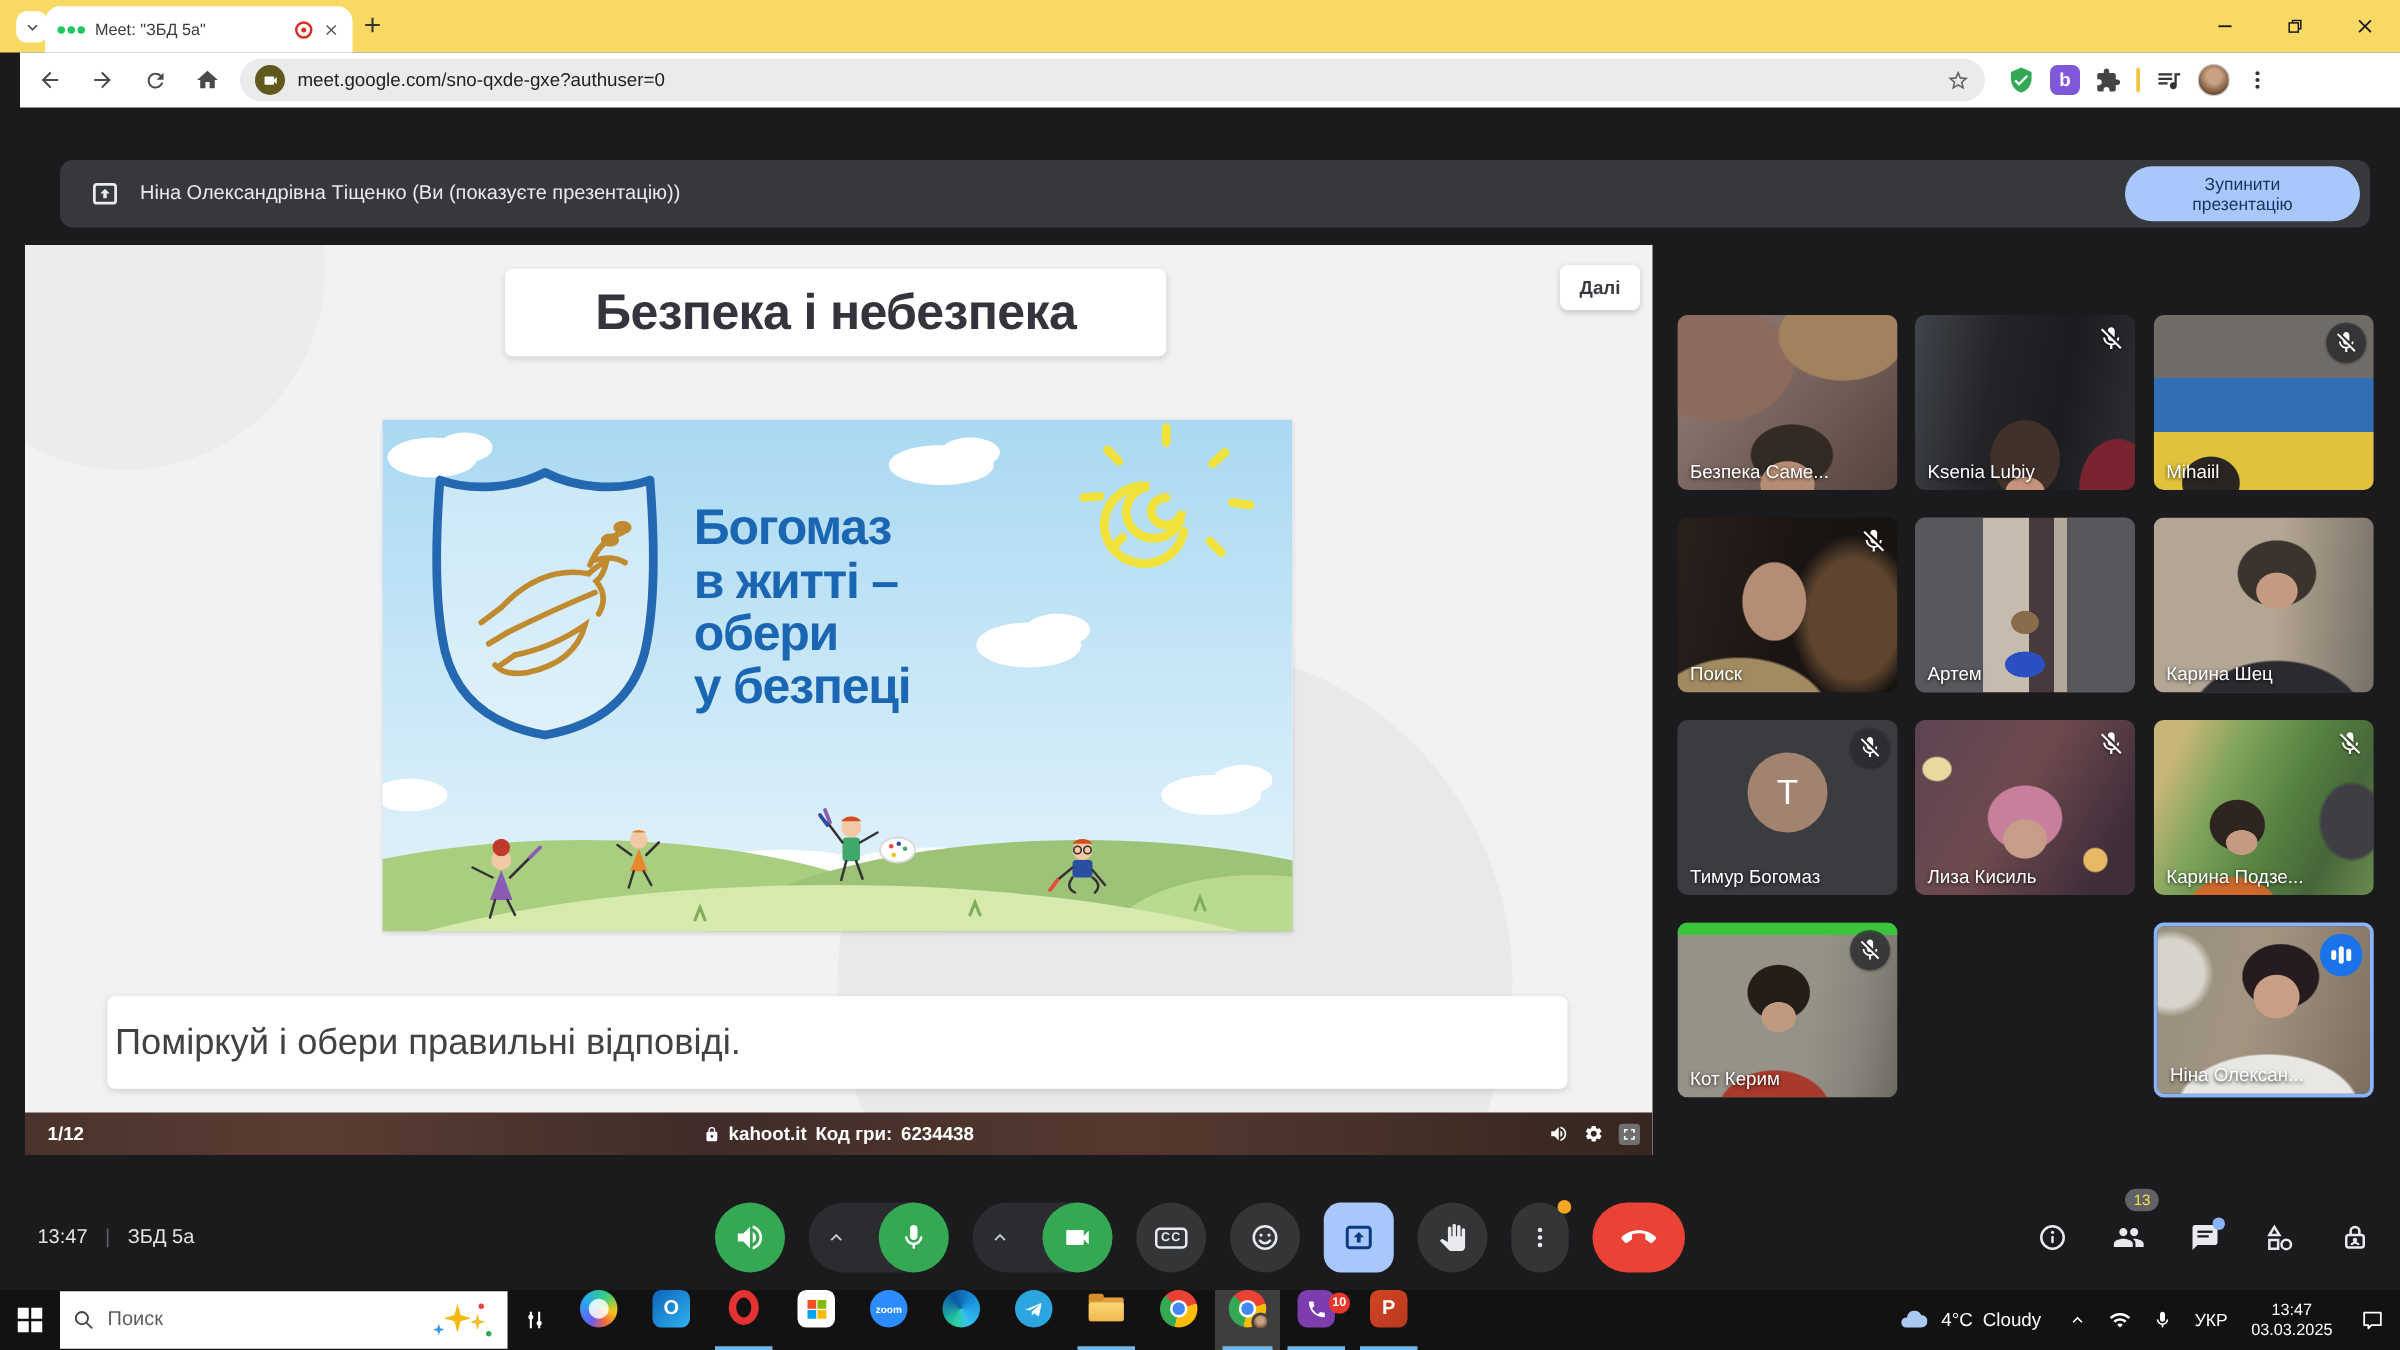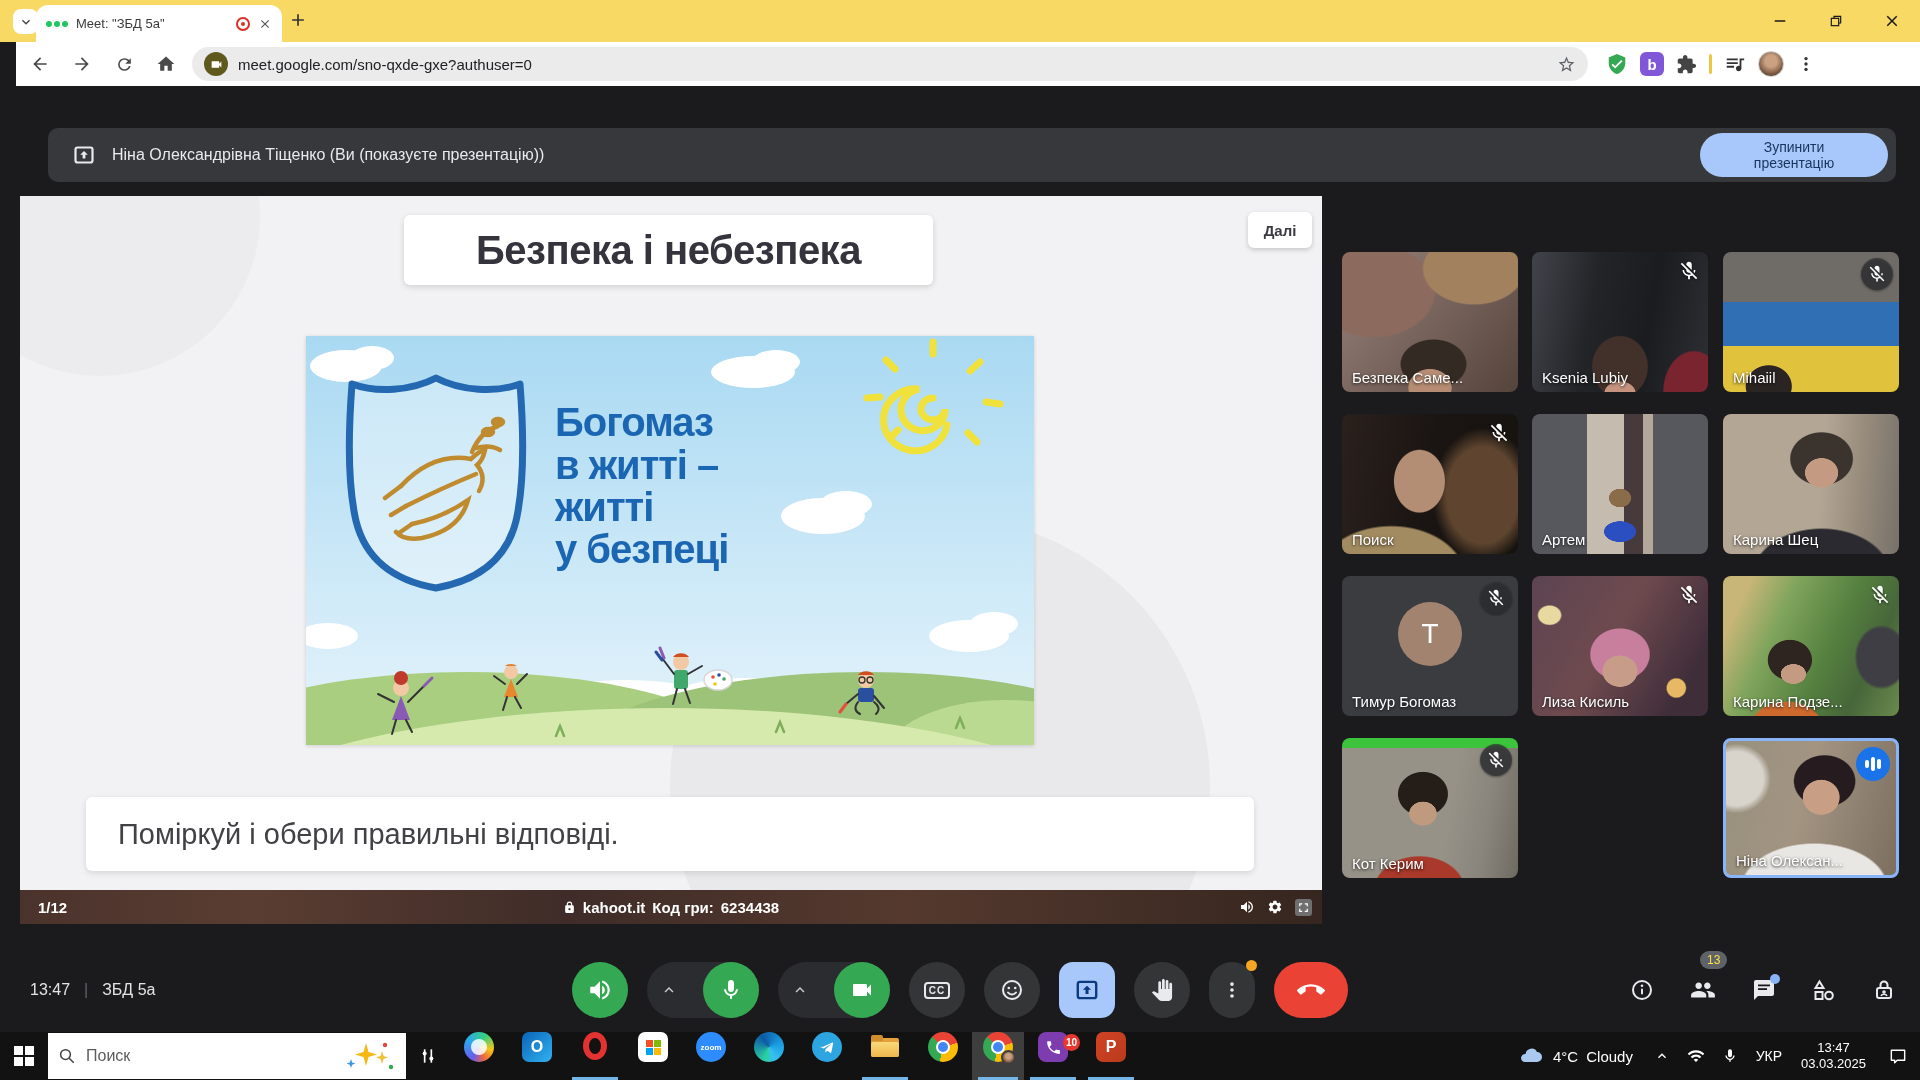--- a/index.html
+++ b/index.html
@@ -47,21 +47,21 @@
   .slide{position:absolute;left:20px;top:196px;width:1302px;height:728px;background:#f2f1f3;overflow:hidden}
   .deco-circle{position:absolute;left:650px;top:320px;width:540px;height:540px;border-radius:50%;background:#e9e8eb}
   .deco-circle2{position:absolute;left:-80px;top:-140px;width:320px;height:320px;border-radius:50%;background:#ecebee}
   .slide-title-box{position:absolute;left:384px;top:19px;width:529px;height:70px;background:#fff;border-radius:6px;box-shadow:0 2px 6px rgba(0,0,0,.14);display:flex;align-items:center;justify-content:center}
   .slide-title-box span{font-size:40px;font-weight:bold;color:#35343c;letter-spacing:-.5px}
   .next-btn{position:absolute;left:1228px;top:16px;width:64px;height:36px;background:#fff;border:none;border-radius:6px;box-shadow:0 2px 5px rgba(0,0,0,.18);font-size:15px;font-weight:bold;color:#3a3a40;font-family:inherit;cursor:pointer}
   .poster{position:absolute;left:286px;top:140px;width:728px;height:409px;box-shadow:0 1px 4px rgba(0,0,0,.15)}
   .poster-svg{position:absolute;inset:0}
   .poster-line{position:absolute;left:249px;font-size:40px;font-weight:bold;color:#1b66b3;letter-spacing:-1px}
   .pl1{top:64px}.pl2{top:107px}.pl3{top:149px}.pl4{top:191px}
-  .question-box{position:absolute;left:66px;top:601px;width:1168px;height:74px;background:#fff;border-radius:6px;box-shadow:0 2px 6px rgba(0,0,0,.12);display:flex;align-items:center;padding-left:32px}
+  .question-box{position:absolute;left:66px;top:601px;width:1168px;height:74px;background:#fff;border-radius:6px;box-shadow:0 2px 6px rgba(0,0,0,.12);display:flex;align-items:center;padding-left:6px}
   .question-box span{font-size:29px;font-weight:500;color:#414146}
   .kahoot-bar{position:absolute;left:0;top:694px;width:1302px;height:34px;background:linear-gradient(90deg,#4a332c,#5a3d32 18%,#3f2c28 42%,#55392e 68%,#35261f 100%);display:flex;align-items:center;color:#fff}
   .page-counter{position:absolute;left:18px;font-size:15px;font-weight:bold}
   .kahoot-center{margin:0 auto;display:flex;align-items:center;gap:7px;font-size:15px;font-weight:bold}
   .kahoot-right{position:absolute;right:10px;display:flex;align-items:center;gap:12px}
   .kfs{background:#6f6f6f;border-radius:3px;padding:1px;display:flex}
 
   
   .tile{position:absolute;width:176px;height:140px;border-radius:8px;overflow:hidden;cursor:pointer}
   .pname{position:absolute;left:10px;bottom:6px;font-size:15px;color:#fff;text-shadow:0 1px 3px rgba(0,0,0,.85);white-space:nowrap}
@@ -501,21 +501,21 @@
             <line x1="552" y1="358" x2="540" y2="368" stroke="#333" stroke-width="2"></line>
             <line x1="540" y1="368" x2="534" y2="376" stroke="#e74c3c" stroke-width="3"></line>
             <line x1="568" y1="360" x2="578" y2="372" stroke="#333" stroke-width="2"></line>
             <path d="M552 366 q-6 8 2 12 M568 366 q8 6 2 12" stroke="#333" stroke-width="2" fill="none"></path>
           </g>
           <path d="M250 400 l4 -10 l4 10 M470 396 l4 -10 l4 10 M650 392 l4 -10 l4 10" stroke="#7fae5a" stroke-width="2.5" fill="none"></path>
         </g>
       </svg>
       <span class="poster-line pl1">Богомаз</span>
       <span class="poster-line pl2">в житті –</span>
-      <span class="poster-line pl3">житті</span>
+      <span class="poster-line pl3">обери</span>
       <span class="poster-line pl4">у безпеці</span>
     </div>
 
     <div class="question-box">
       <span>Поміркуй і обери правильні відповіді.</span>
     </div>
 
     <div class="kahoot-bar">
       <span class="page-counter">1/12</span>
       <div class="kahoot-center">

